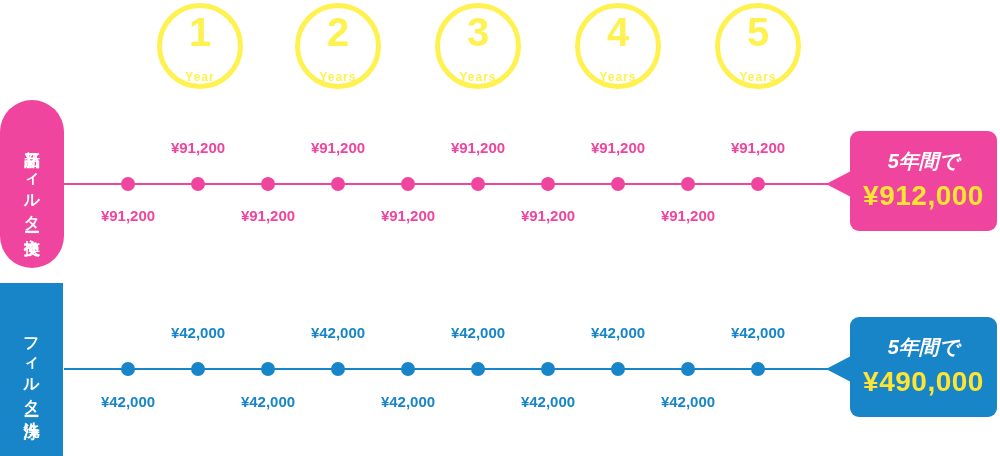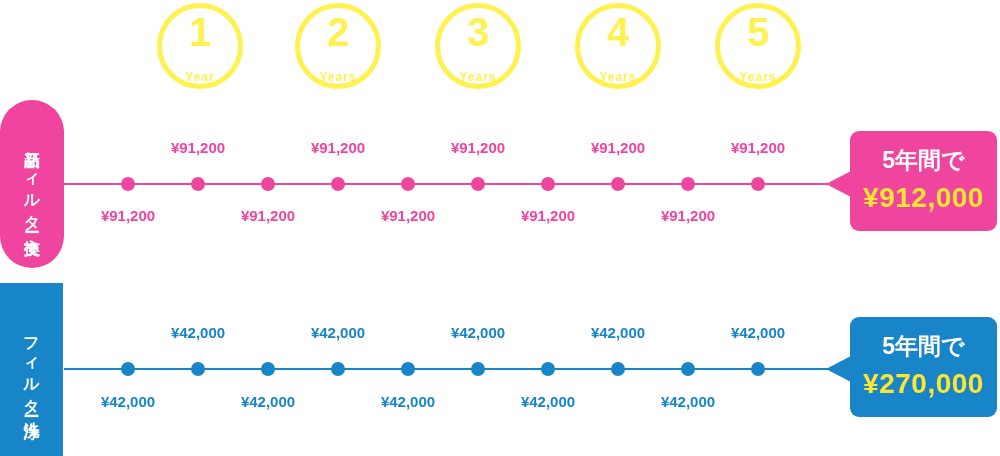--- a/index.html
+++ b/index.html
@@ -35,21 +35,21 @@
     line-height:20px;white-space:nowrap;
   }
   
   .total-box{
     position:absolute;left:850px;width:147px;height:100px;border-radius:9px;
     display:flex;flex-direction:column;align-items:center;justify-content:center;
     text-align:center;
   }
   .total-box-0{top:131px;}
   .total-box-1{top:317px;}
-  .total-caption{font-size:23px;font-weight:bold;line-height:1.2;}
+  .total-caption{font-size:20px;font-weight:bold;line-height:1.2;font-style:italic;}
   .total-amount{font-size:28px;font-weight:bold;line-height:1.2;margin-top:6px;letter-spacing:0.5px;}
   .total-arrow{
     position:absolute;left:826px;width:0;height:0;
     border-top:13px solid transparent;border-bottom:13px solid transparent;
     border-right:25px solid #000;
   }
   .total-arrow-0{top:171px;}
   .total-arrow-1{top:356px;}
 </style>
 </head>
@@ -134,16 +134,16 @@
       <div class="tl-dot" style="left: 611px; top: 362px; background-color: rgb(23, 133, 200);"></div>
       <div class="pay-label" style="left: 563px; top: 323px; color: rgb(23, 133, 200);">¥42,000</div>
       <div class="tl-dot" style="left: 681px; top: 362px; background-color: rgb(23, 133, 200);"></div>
       <div class="pay-label" style="left: 633px; top: 392px; color: rgb(23, 133, 200);">¥42,000</div>
       <div class="tl-dot" style="left: 751px; top: 362px; background-color: rgb(23, 133, 200);"></div>
       <div class="pay-label" style="left: 703px; top: 323px; color: rgb(23, 133, 200);">¥42,000</div>
     </div>
   <div class="total-arrow total-arrow-1" style="border-right-color: rgb(23, 133, 200);"></div>
   <div class="total-box total-box-1" style="background-color: rgb(23, 133, 200);">
     <div class="total-caption" style="color: rgb(255, 255, 255);">5年間で</div>
-    <div class="total-amount" style="color: rgb(255, 229, 50);">¥270,000</div>
+    <div class="total-amount" style="color: rgb(255, 229, 50);">¥490,000</div>
   </div>
 
 </div>
 
 </body></html>

